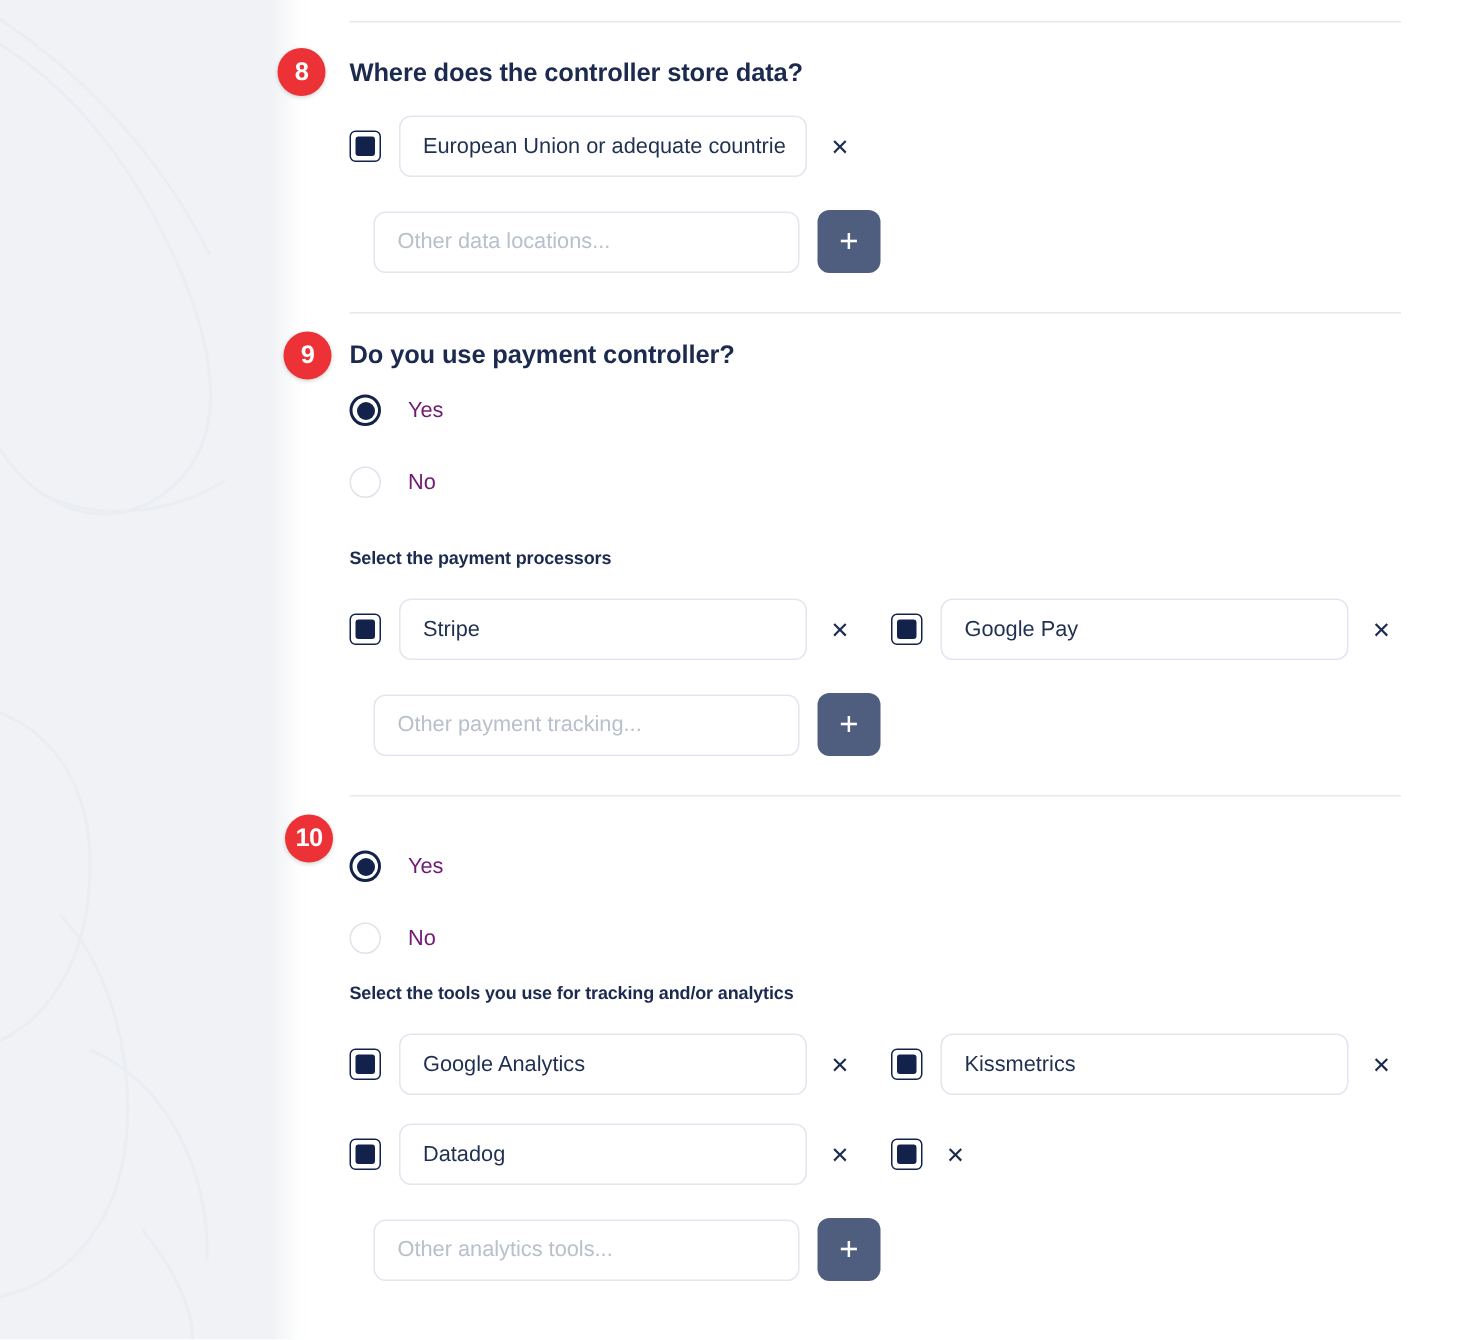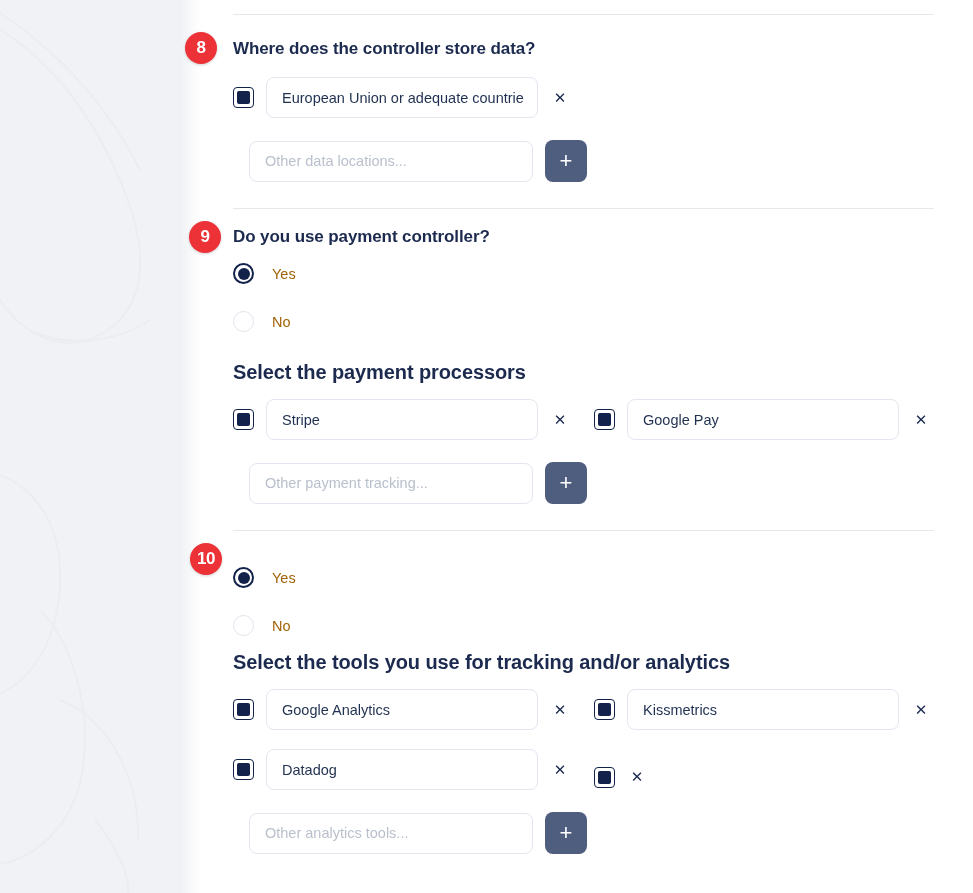--- a/index.html
+++ b/index.html
@@ -68,21 +68,21 @@
 
   .q-title {
     font-size: 17px;
     font-weight: bold;
     color: #1b2a4e;
     letter-spacing: -0.1px;
     line-height: 18px;
   }
 
   .sub-title {
-    font-size: 20px;
+    font-size: 12px;
     font-weight: bold;
     color: #1b2a4e;
     letter-spacing: -0.1px;
     line-height: 18px;
   }
 
   
   .badge {
     position: absolute;
     width: 32px;
@@ -98,21 +98,20 @@
     box-shadow: 0 1px 3px rgba(0,0,0,0.18);
     letter-spacing: -0.5px;
   }
 
   
   .entry-grid {
     display: flex;
     flex-wrap: wrap;
     column-gap: 21px;
     row-gap: 19px;
-    align-items: flex-end;
   }
   .entry {
     display: flex;
     align-items: center;
     width: 340px;
   }
 
   .cb {
     width: 21px;
     height: 21px;
@@ -222,21 +221,21 @@
     border-radius: 50%;
     background: #13224a;
   }
   .radio.off {
     border: 1.6px solid #dfe3ea;
     background: #ffffff;
   }
   .radio-label {
     margin-left: 18px;
     font-size: 14.5px;
-    color: #a16207;
+    color: #701a75;
   }
 </style>
 </head>
 <body>
 
 <div id="sidebar">
   <svg class="watermark" viewBox="0 0 203 893" preserveAspectRatio="xMidYMid slice">
     <g fill="none" stroke="#e6e9ee" stroke-width="2">
       <path d="M -40 10 C 40 40, 90 110, 120 180 C 148 246, 150 300, 108 330 C 62 362, 10 330, -10 280"></path>
       <path d="M -60 -20 C 30 20, 100 90, 140 170"></path>

